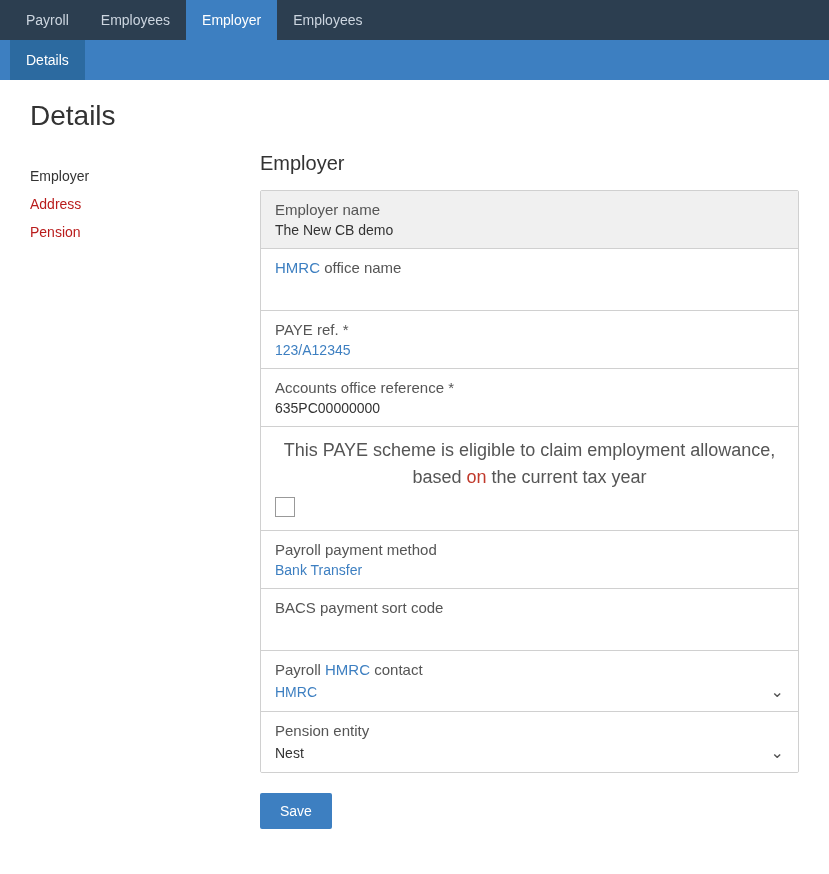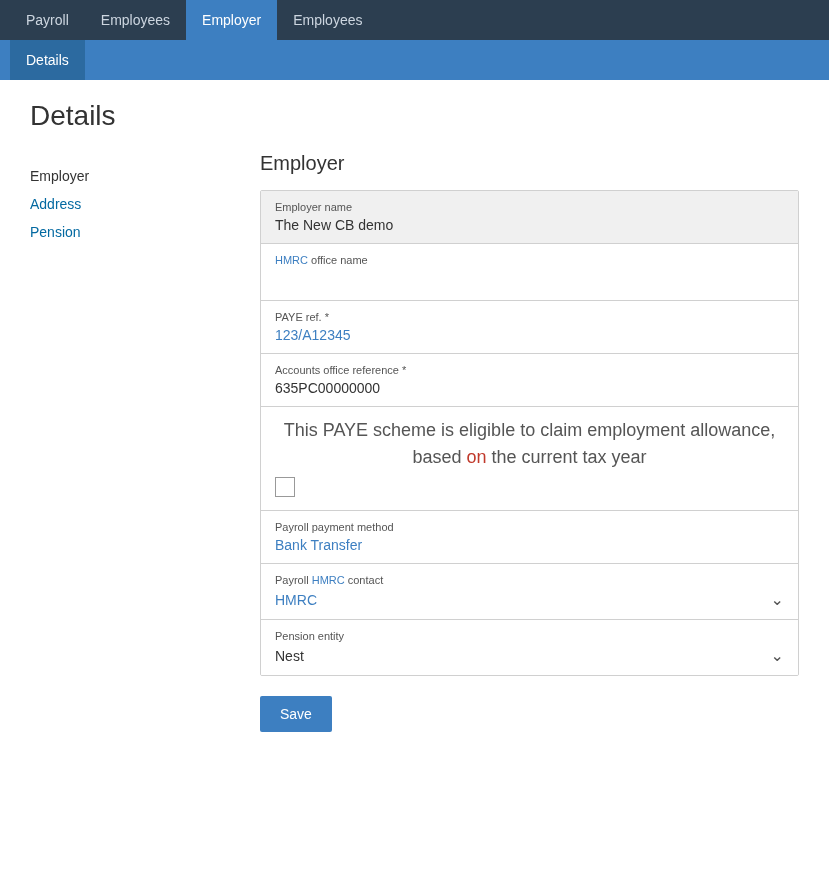--- a/index.html
+++ b/index.html
@@ -68,21 +68,21 @@
       padding-top: 10px;
     }
     .sidebar-item {
       display: block;
       padding: 6px 0;
       font-size: 14px;
       color: #333;
       text-decoration: none;
     }
     .sidebar-item.link {
-      color: #0369a1;
+      color: #b91c1c;
       text-decoration: none;
     }
 
     
     .main-content {
       flex: 1;
     }
     .section-title {
       font-size: 20px;
       font-weight: 400;
@@ -102,21 +102,21 @@
       background: #fff;
     }
     .form-field:last-child {
       border-bottom: none;
     }
     .form-field.shaded {
       background: #f0f0f0;
     }
 
     .field-label {
-      font-size: 11px;
+      font-size: 15px;
       color: #555;
       margin-bottom: 4px;
     }
     .field-label .highlight {
       color: #3d7fc1;
     }
 
     .field-value {
       font-size: 14px;
       color: #333;
@@ -232,20 +232,24 @@
           </div>
         </div>
 
         <div class="form-field">
           <div class="field-label">
             <span class="blue-word">Payroll</span><span> payment method</span>
           </div>
           <div class="field-value blue">Bank Transfer</div>
         </div>
 
+        <div class="form-field">
+          <div class="field-label">BACS payment sort code</div>
+          <div class="field-value empty"></div>
+        </div>
 
         <div class="form-field">
           <div class="field-label">
             <span>Payroll </span><span class="highlight">HMRC</span><span> contact</span>
           </div>
           <div class="dropdown-field">
             <span class="field-value blue">HMRC</span>
             <span class="dropdown-arrow">⌄</span>
           </div>
         </div>

